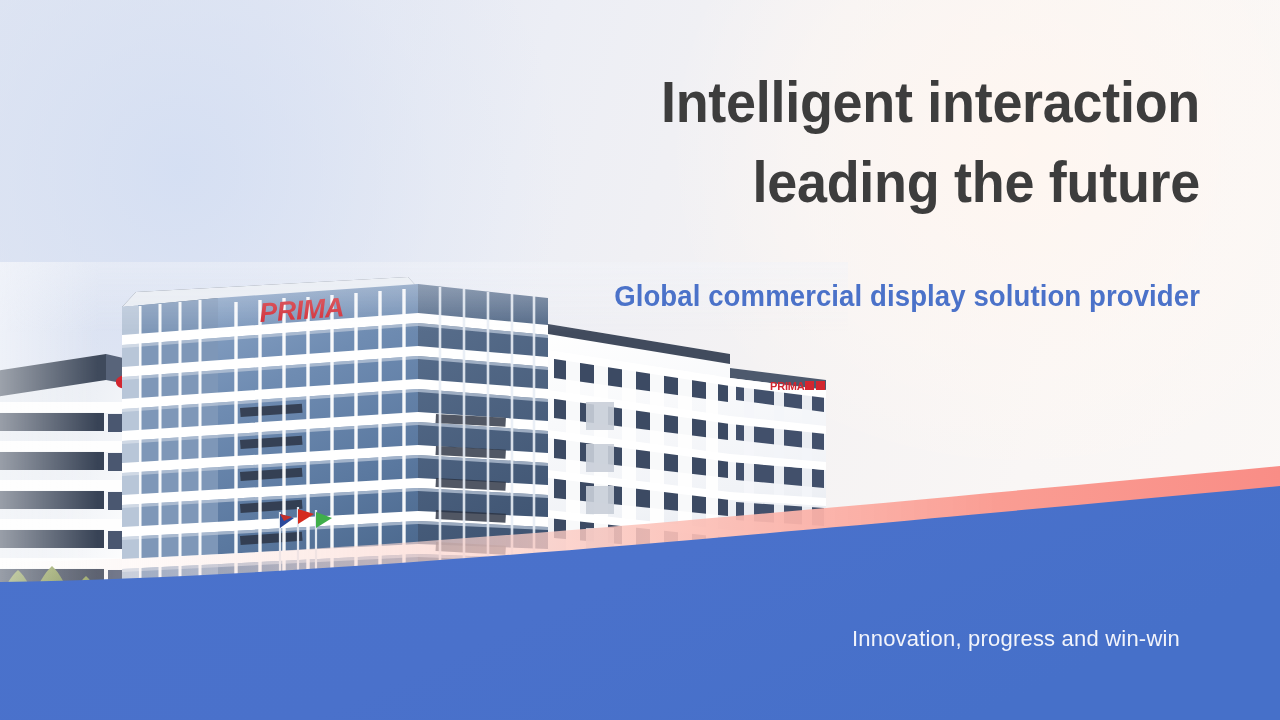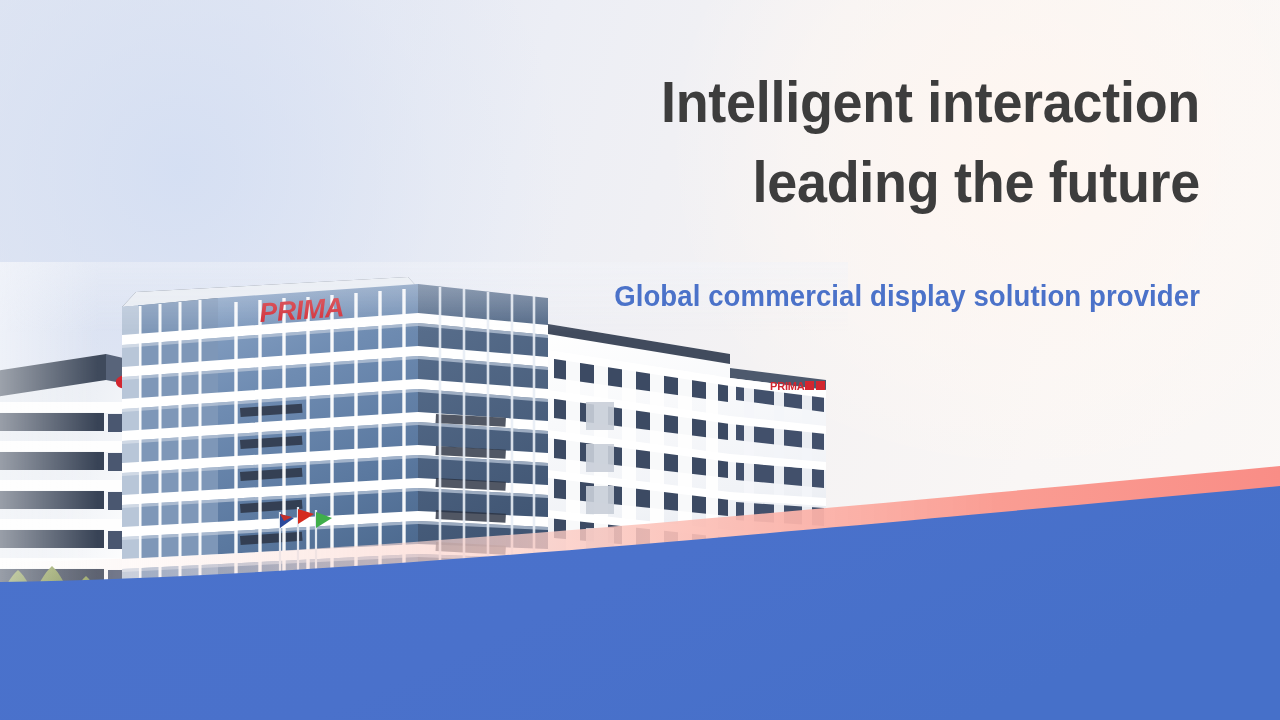--- a/index.html
+++ b/index.html
@@ -409,14 +409,15 @@
     </svg>
   </div>
 
   <h1 class="headline">
     <span class="l">Intelligent interaction</span>
     <span class="l">leading the future</span>
   </h1>
 
   <div class="subtitle">Global commercial display solution provider</div>
 
+  <div class="tagline">Innovation, progress and win-win</div>
 
 </div>
 
 </body></html>

